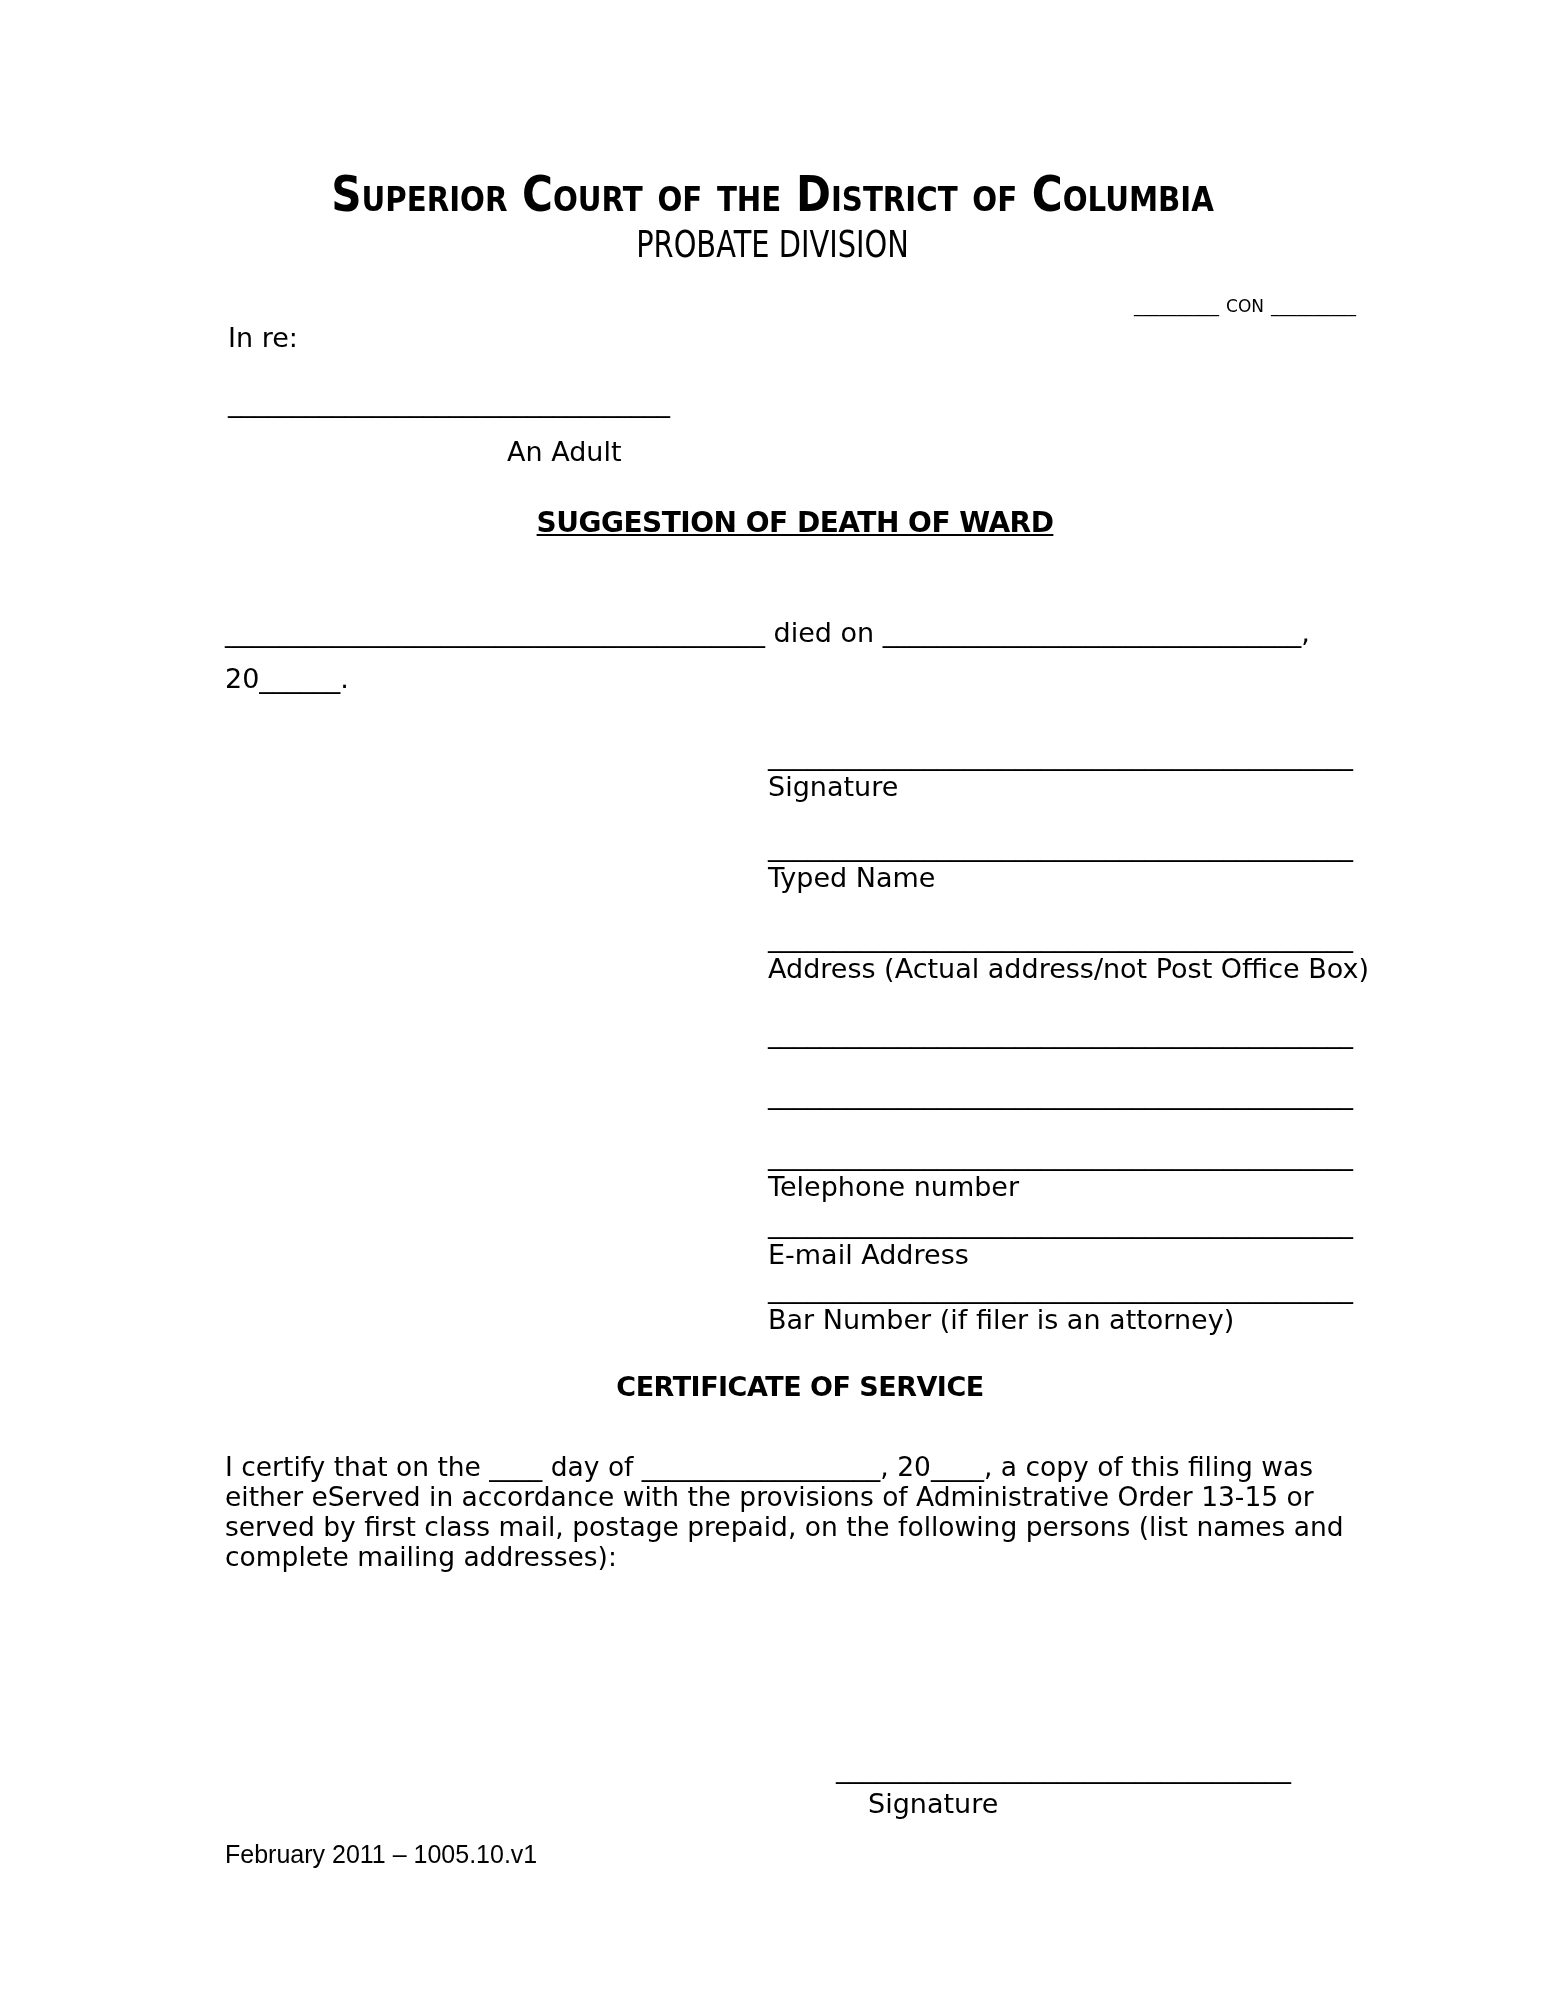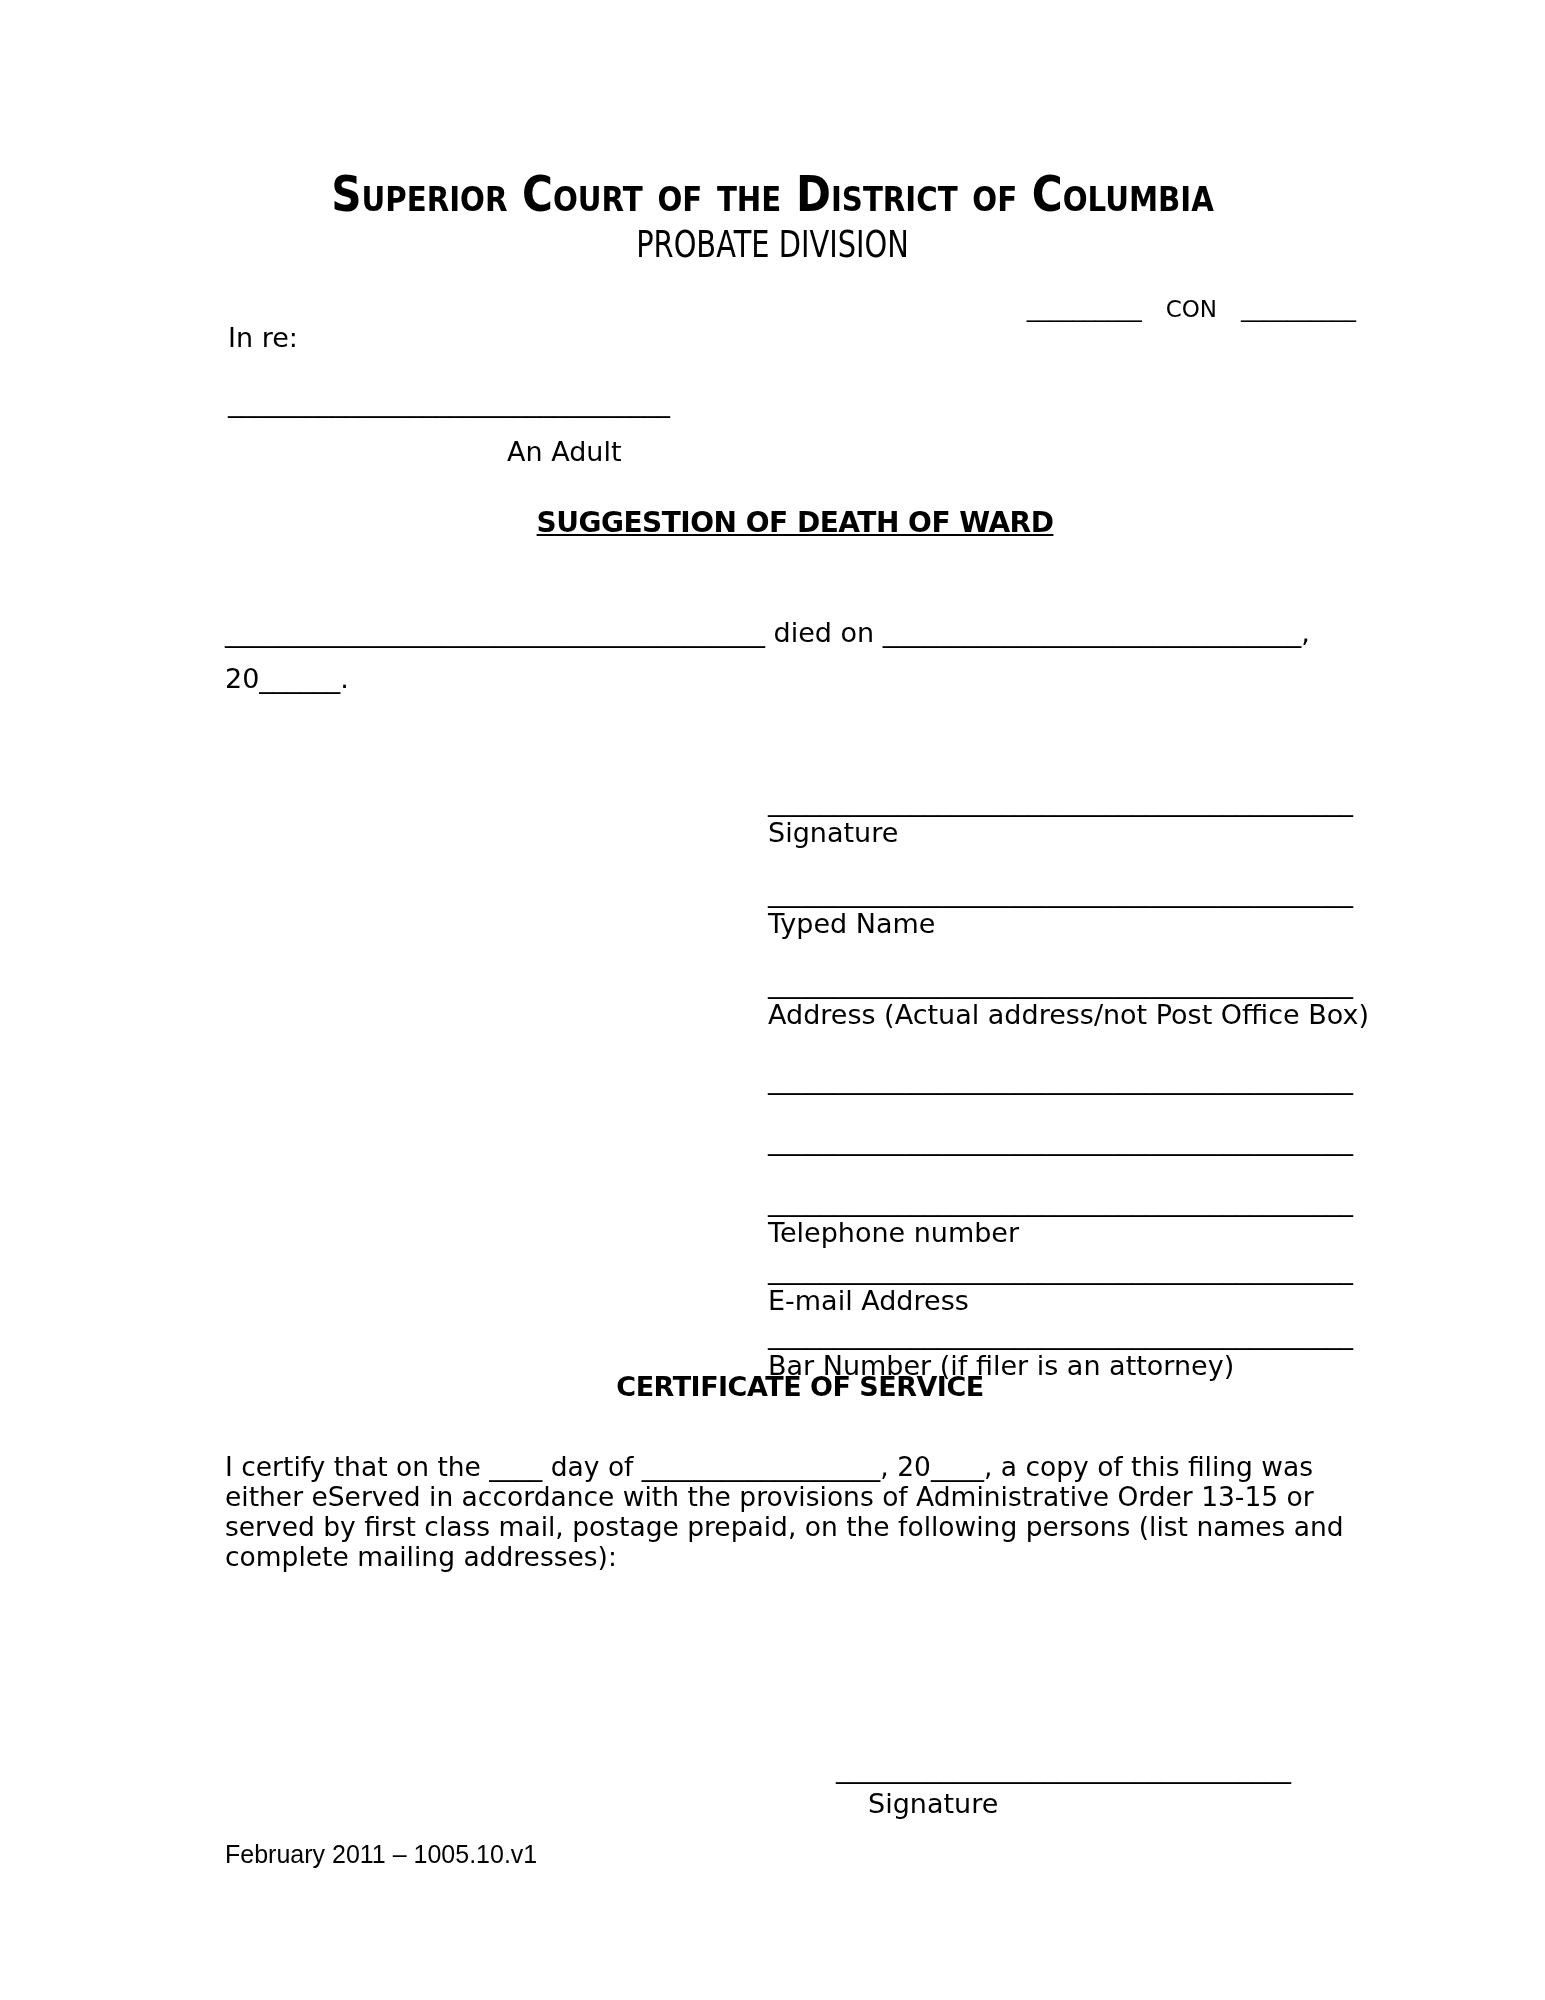--- a/index.html
+++ b/index.html
@@ -27,40 +27,40 @@
   }
   .division-subtitle {
     font-size: 37px;
     line-height: 42px;
     margin-top: 4px;
     white-space: nowrap;
     transform: scaleX(0.78);
     transform-origin: 50% 50%;
   }
 
-  .case-row { top: 296px; right: 189px; display: flex; gap: 24px; font-size: 23px; }
+  .case-row { top: 296px; right: 189px; display: flex; gap: 7px; font-size: 17px; }
 
   .in-re-label { left: 228px; top: 322px; font-size: 27px; }
   .name-blank  { left: 228px; top: 388px; font-size: 26px; }
   .an-adult    { left: 507px; top: 436px; font-size: 27px; }
 
   .form-title {
     left: 225px; top: 506px; width: 1140px;
     text-align: center;
     font-size: 28px; font-weight: bold;
     text-decoration: underline;
     letter-spacing: -0.5px;
   }
 
   .advice-line { left: 225px; font-size: 27px; }
   .advice-1 { top: 571px; text-indent: 93px; }
   .advice-2 { top: 617px; }
   .advice-3 { top: 663px; }
 
-  .sig-row { left: 768px; width: 640px; font-size: 26px; line-height: 30px; white-space: nowrap; margin-top: 46px; }
+  .sig-row { left: 768px; width: 640px; font-size: 26px; line-height: 30px; white-space: nowrap; }
   .sig-row .rule  { display: block; white-space: pre; }
   .sig-row .label { display: block; font-size: 27px; line-height: 32px; }
   .row-0 { top: 741px; }
   .row-1 { top: 832px; }
   .row-2 { top: 923px; }
   .row-3 { top: 1019px; }
   .row-4 { top: 1080px; }
   .row-5 { top: 1141px; }
   .row-6 { top: 1209px; }
   .row-7 { top: 1274px; }

